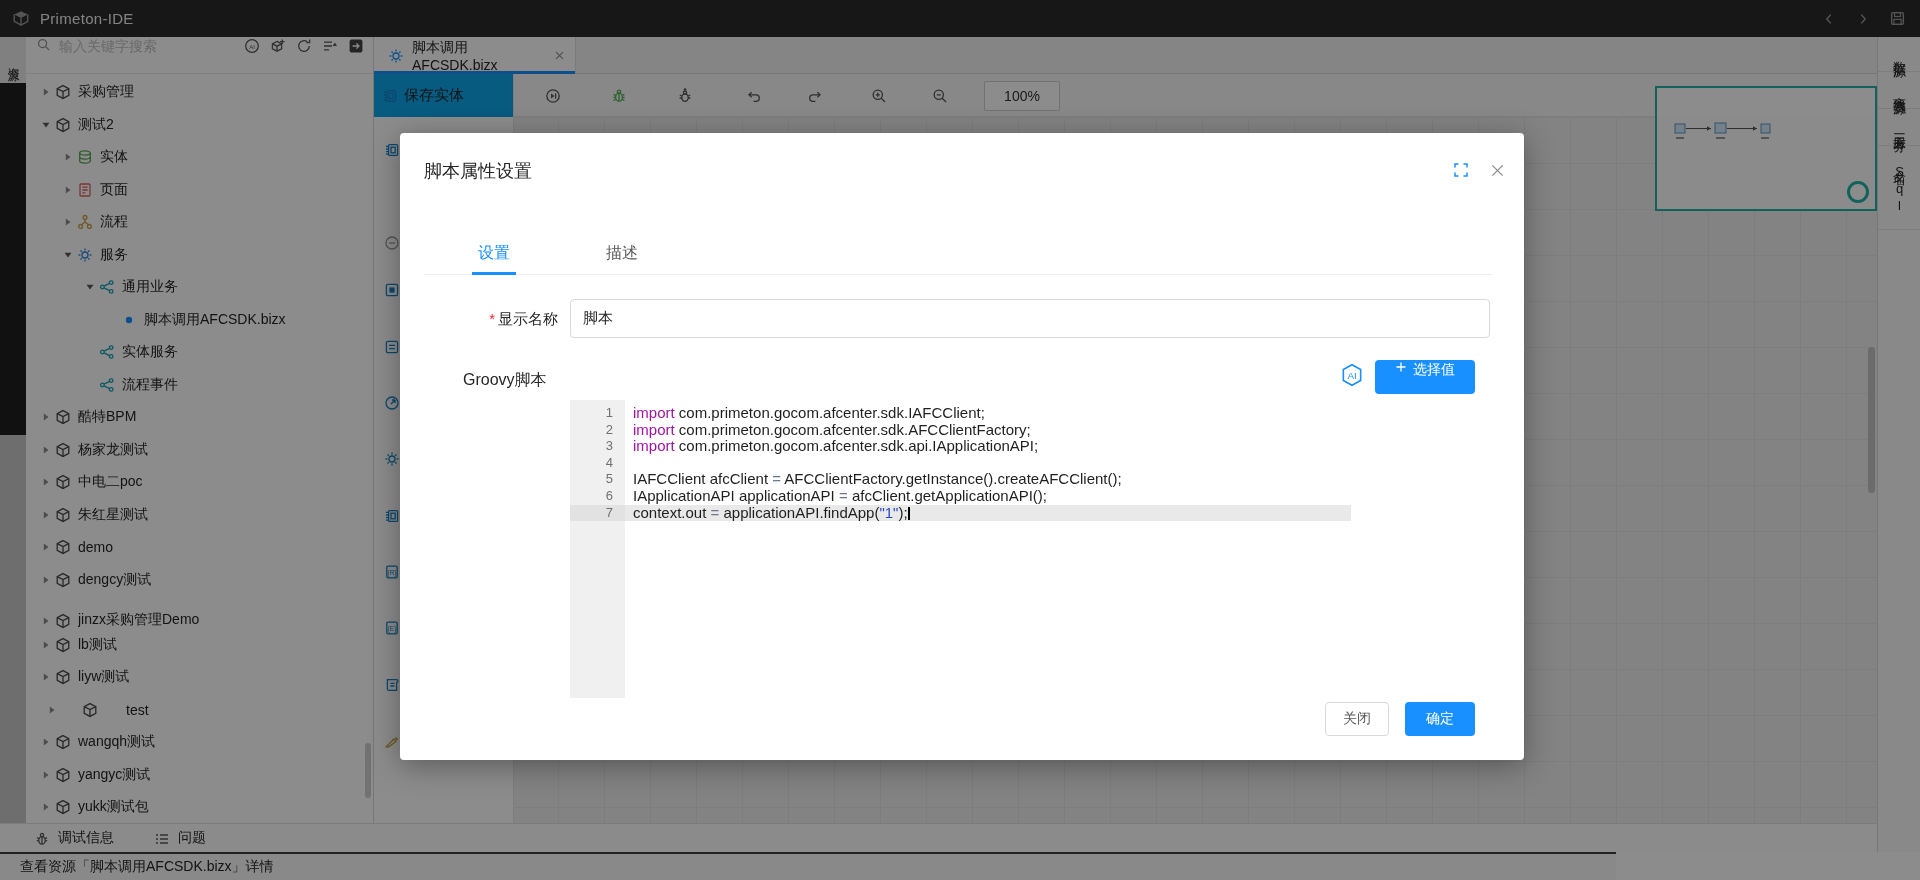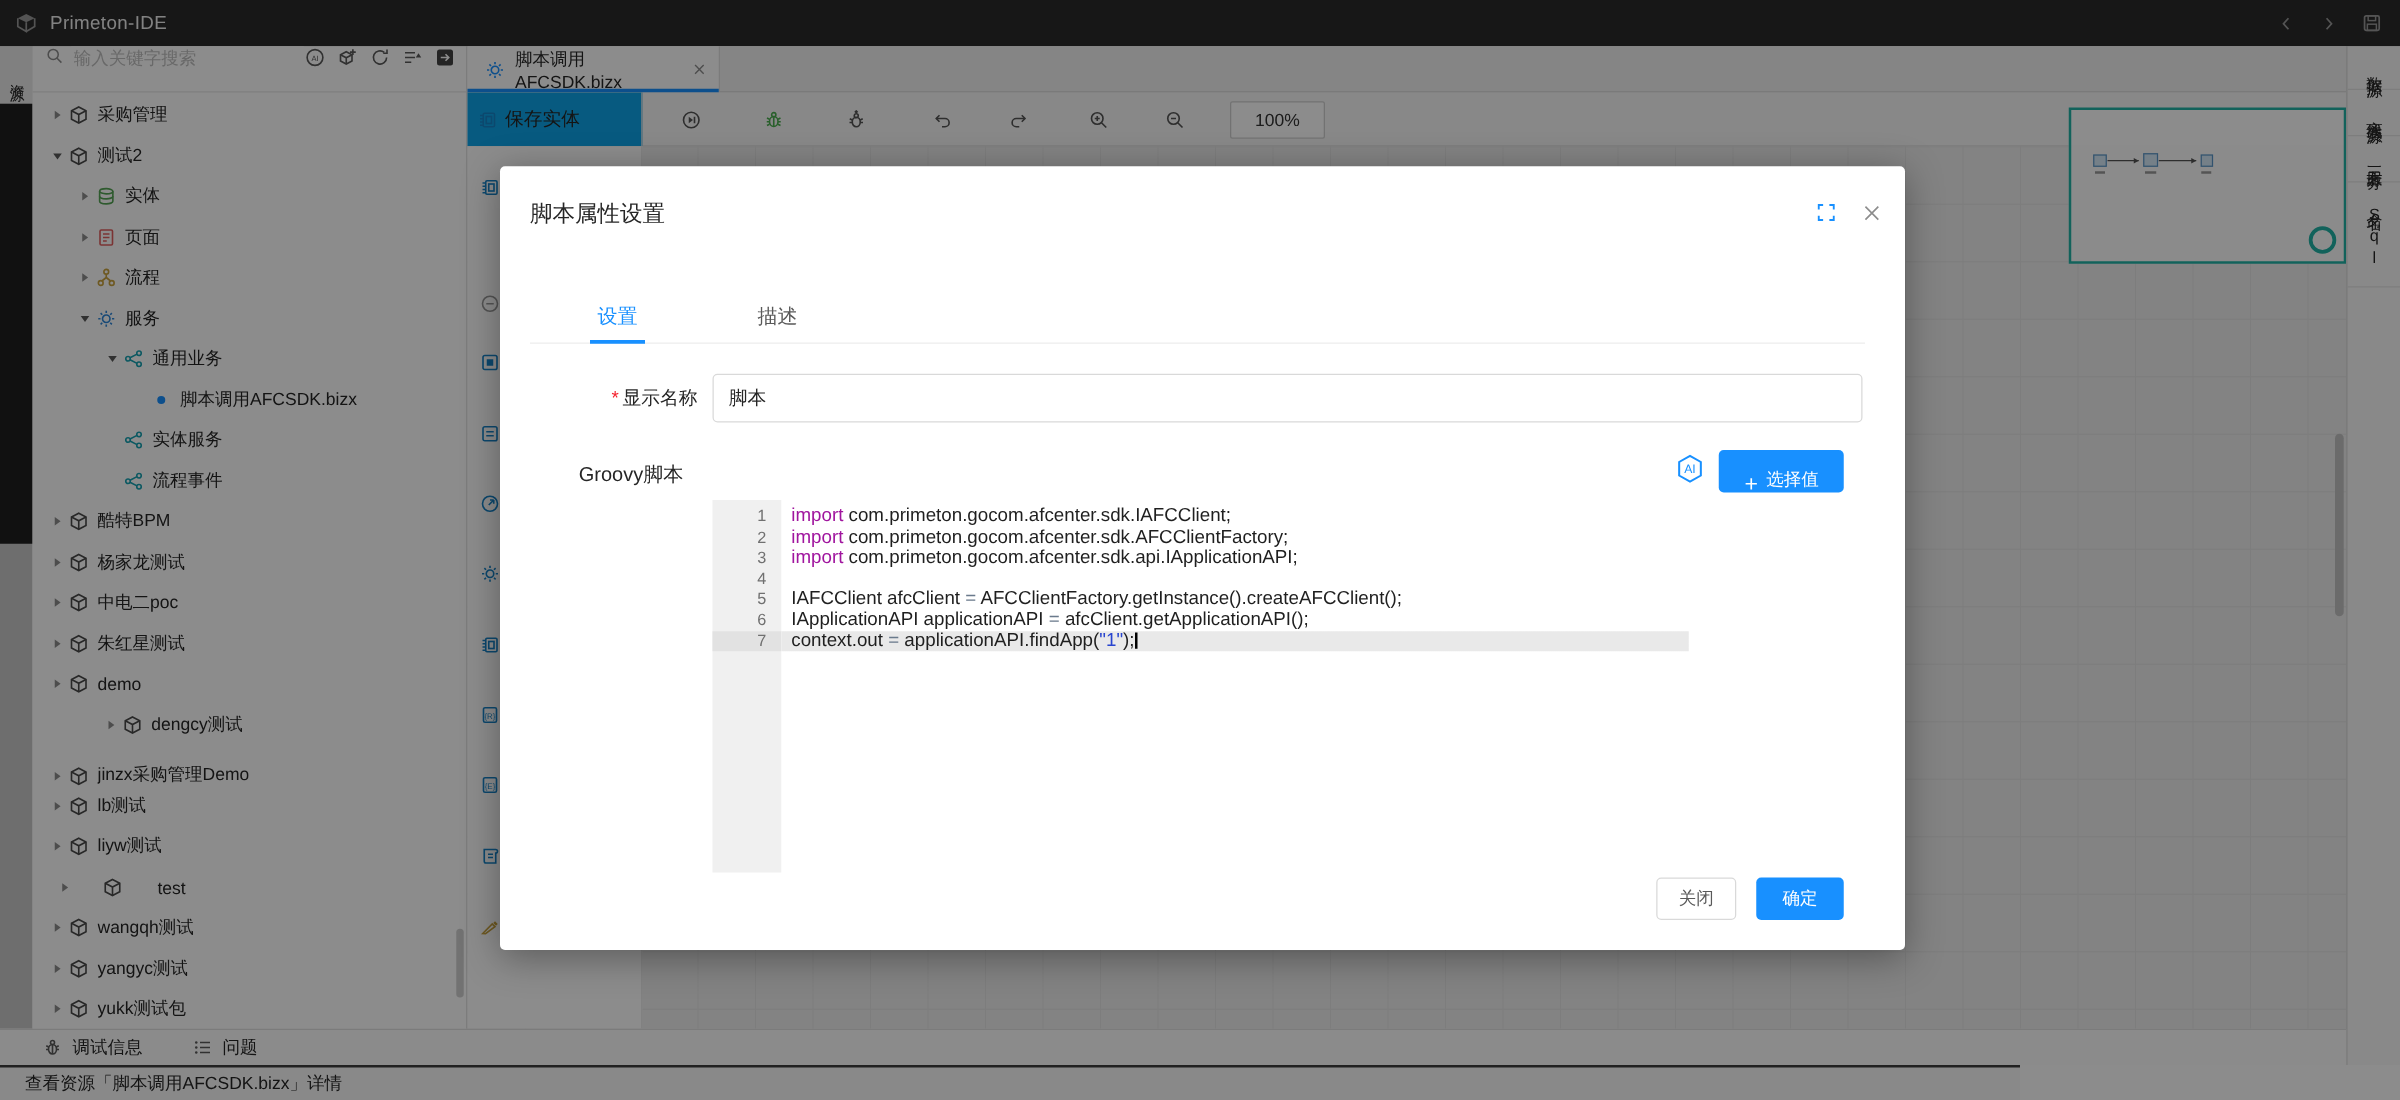--- a/index.html
+++ b/index.html
@@ -57,41 +57,41 @@
   .minimap{position:absolute;left:1281px;top:49px;width:222px;height:125px;border:2px solid #21b3a6;background:rgba(255,255,255,.9);z-index:5;cursor:move;}
   .mm-handle{position:absolute;right:6px;bottom:6px;width:22px;height:22px;border:3px solid #21b3a6;border-radius:50%;background:rgba(255,255,255,.8);}
   .vscroll{position:absolute;left:1494px;top:230px;width:7px;height:146px;background:#c4c4c4;border-radius:4px;cursor:pointer;}
 
   
   .rightbar{position:absolute;left:1877px;top:37px;width:43px;height:815px;background:#fafafa;border-left:1px solid #d9d9d9;z-index:1;}
   .ritem{padding:14px 0;border-bottom:1px solid #e3e3e3;display:flex;justify-content:center;font-size:13px;color:#262626;cursor:pointer;}
 
   
   .debugbar{position:absolute;left:0;top:823px;width:1877px;height:29px;background:#fdfdfd;border-top:1px solid #e0e0e0;display:flex;align-items:center;padding-left:34px;gap:40px;z-index:1;}
-  .dbitem{display:flex;align-items:center;gap:8px;font-size:14px;color:#262626;cursor:pointer;}
+  .dbitem{display:flex;align-items:flex-end;gap:8px;font-size:14px;color:#262626;cursor:pointer;}
   .dbitem .dicon{color:#595959;display:flex;}
   .statusbar{position:absolute;left:0;top:852px;width:1616px;height:28px;background:#fafafa;border-top:2px solid #3c3c3c;display:flex;align-items:center;padding-left:20px;font-size:14px;color:#262626;z-index:1;}
 
   
   .mask{position:absolute;inset:0;background:rgba(0,0,0,0.45);z-index:50;}
   .modal{position:absolute;left:400px;top:133px;width:1124px;height:627px;background:#fff;border-radius:4px;box-shadow:0 6px 30px rgba(0,0,0,.35);z-index:60;}
   .m-title{position:absolute;left:24px;top:26px;font-size:18px;color:#262626;}
   .m-hicons{position:absolute;right:18px;top:28px;display:flex;gap:18px;align-items:center;}
   .m-hicons .mico{width:18px;height:18px;display:flex;align-items:center;justify-content:center;cursor:pointer;}
   .mico.expand{color:#1890ff;} .mico.close{color:#8c8c8c;}
   .mtabs{position:absolute;left:24px;right:32px;top:100px;height:42px;border-bottom:1px solid #ededed;display:flex;gap:96px;padding-left:54px;}
   .mtab{font-size:16px;color:#595959;display:flex;align-items:center;cursor:pointer;position:relative;}
   .mtab.active{color:#1890ff;}
   .mtab.active:after{content:"";position:absolute;left:-6px;right:-6px;bottom:-1px;height:3px;background:#1890ff;}
   .frow-label{position:absolute;left:0;top:166px;width:158px;text-align:right;font-size:15px;color:#262626;line-height:39px;}
   .req{color:#f5222d;margin-right:3px;}
   .m-input{position:absolute;left:170px;top:166px;width:920px;height:39px;border:1px solid #d9d9d9;border-radius:4px;font-size:15px;color:#262626;padding:0 12px;outline:none;}
   .groovy-label{position:absolute;left:63px;top:237px;font-size:16px;color:#262626;}
   .ai-btn{position:absolute;left:938px;top:228px;width:28px;height:28px;color:#1890ff;display:flex;align-items:center;justify-content:center;cursor:pointer;}
-  .select-btn{position:absolute;left:975px;top:227px;width:100px;height:34px;background:#1890ff;border:none;border-radius:4px;color:#fff;font-size:14px;display:flex;align-items:flex-end;justify-content:center;gap:6px;cursor:pointer;}
+  .select-btn{position:absolute;left:975px;top:227px;width:100px;height:34px;background:#1890ff;border:none;border-radius:4px;color:#fff;font-size:14px;display:flex;align-items:flex-start;justify-content:center;gap:6px;cursor:pointer;}
   .code-editor{position:absolute;left:170px;top:267px;width:920px;height:298px;background:#fff;display:flex;font-family:"DejaVu Sans Mono",monospace;}
   .gutter{width:55px;background:#f0f0f0;padding-top:5px;}
   .gnum{height:16.6px;line-height:16.6px;font-size:13px;color:#707070;text-align:right;padding-right:12px;}
   .gnum.active{background:#e2e2e2;}
   .codelines{flex:1;padding-top:5px;overflow:hidden;}
   .cline{height:16.6px;line-height:16.6px;font-size:15px;color:#1f1f1f;padding-left:8px;white-space:pre;}
   .cline.active{background:linear-gradient(#e9e9e9,#e9e9e9) left/726px 100% no-repeat;}
   .kw{color:#a0159e;} .str{color:#2845cf;} .op{color:#6a7a8c;}
   .caret{display:inline-block;width:2px;height:13px;background:#000;vertical-align:-2px;}
   .m-footer{position:absolute;right:49px;bottom:24px;display:flex;gap:16px;}
@@ -384,21 +384,21 @@
             </svg>
           </span>
           <span class="ticon package-icon">
             <svg width="16" height="16" viewBox="0 0 16 16" fill="none" stroke="currentColor" stroke-width="1.3">
               <path d="M8 1.6 L13.8 4.6 V11.4 L8 14.4 L2.2 11.4 V4.6 Z"></path>
               <path d="M2.2 4.6 L8 7.6 L13.8 4.6 M8 7.6 V14.4"></path>
             </svg>
           </span>
           <span class="tlabel">demo</span>
         </div>
-        <div class="trow" style="padding-left: 12px; margin-left: 43px;">
+        <div class="trow" style="padding-left: 12px;">
           <span class="tarrow">
             <svg width="10" height="10" viewBox="0 0 16 16">
               <path d="M4.5 2.5 L12 8 L4.5 13.5 Z" fill="currentColor"></path>
             </svg>
           </span>
           <span class="ticon package-icon">
             <svg width="16" height="16" viewBox="0 0 16 16" fill="none" stroke="currentColor" stroke-width="1.3">
               <path d="M8 1.6 L13.8 4.6 V11.4 L8 14.4 L2.2 11.4 V4.6 Z"></path>
               <path d="M2.2 4.6 L8 7.6 L13.8 4.6 M8 7.6 V14.4"></path>
             </svg>

